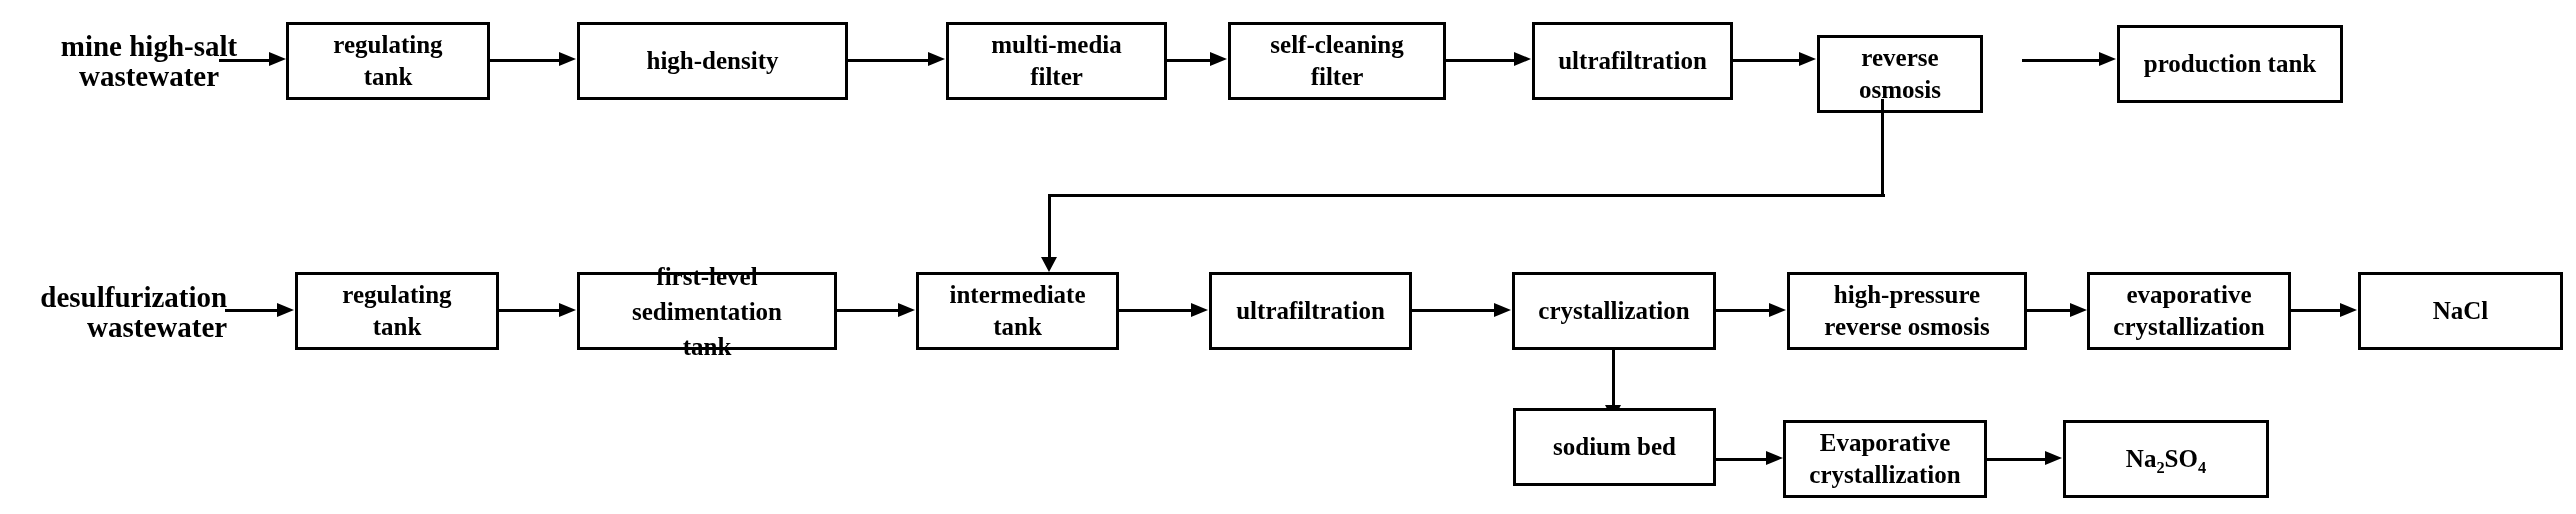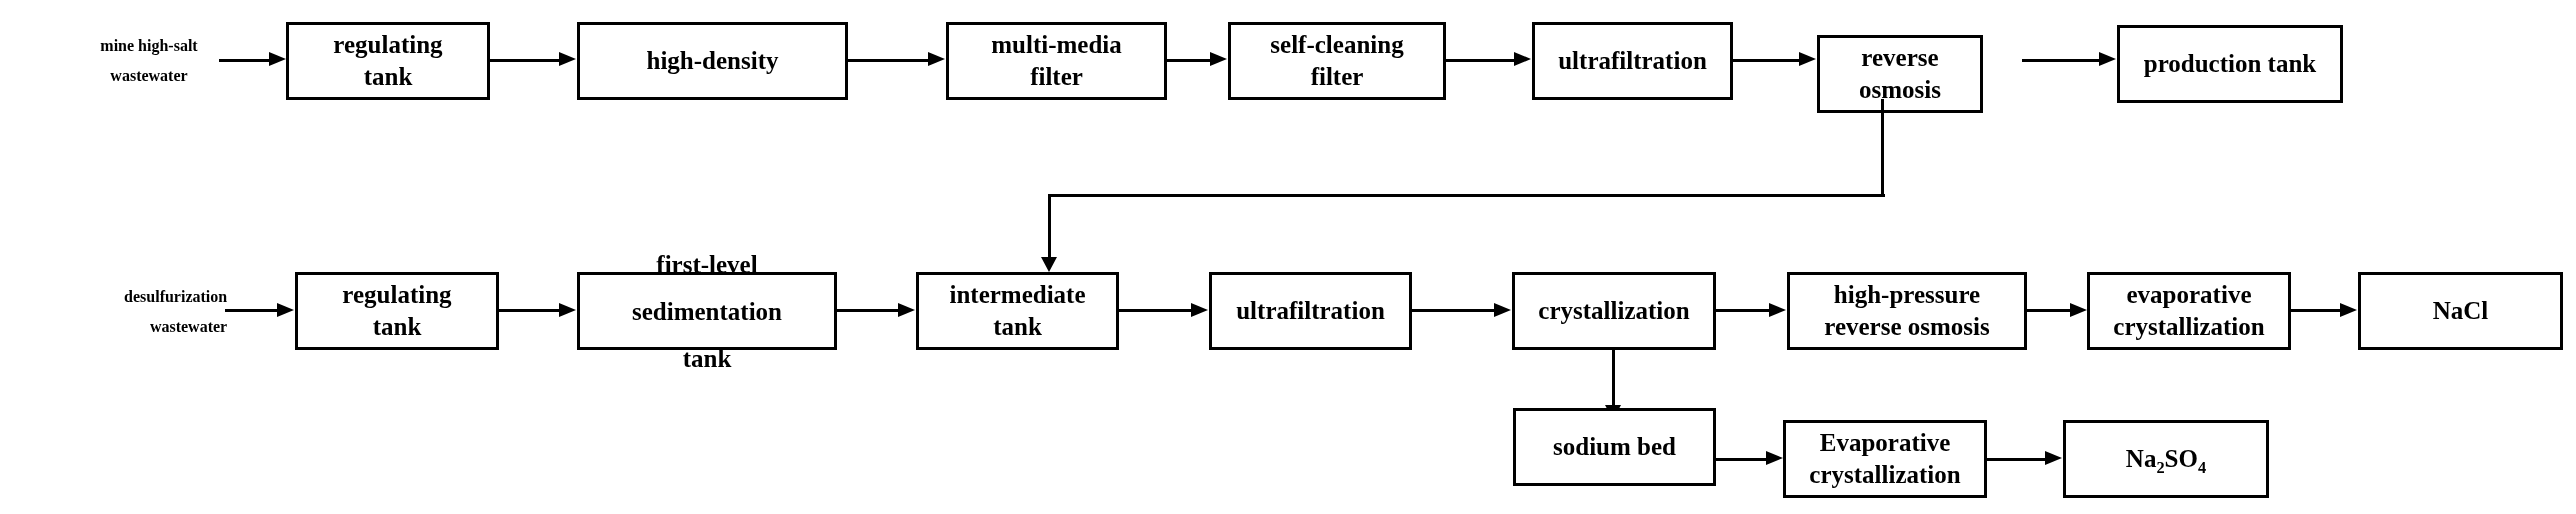--- a/index.html
+++ b/index.html
@@ -18,27 +18,27 @@
     box-sizing:border-box;
     border:3.2px solid var(--ink,#000);
     background:var(--paper,#fff);
     display:flex;flex-direction:column;
     align-items:center;justify-content:center;
     text-align:center;
     font-size:25px;line-height:32px;
     overflow:visible;
   }
   .node .ln{display:block;white-space:nowrap;}
-  .node.tall-text{line-height:35px;gap:12px;}
+  .node.tall-text{line-height:35px;}
   .srclabel{
     position:absolute;
     display:flex;flex-direction:column;
     align-items:center;justify-content:center;
     text-align:center;
-    font-size:16px;line-height:30px;
+    font-size:29px;line-height:30px;
   }
   .hline{position:absolute;height:3.2px;background:var(--ink,#000);}
   .vline{position:absolute;width:3.2px;background:var(--ink,#000);}
   .head-r{position:absolute;width:0;height:0;
     border-top:7.6px solid transparent;border-bottom:7.6px solid transparent;
     border-left:17.7px solid var(--ink,#000);}
   .head-d{position:absolute;width:0;height:0;
     border-left:8.2px solid transparent;border-right:8.2px solid transparent;
     border-top:15px solid var(--ink,#000);}
   sub{font-size:16.4px;line-height:0;}

